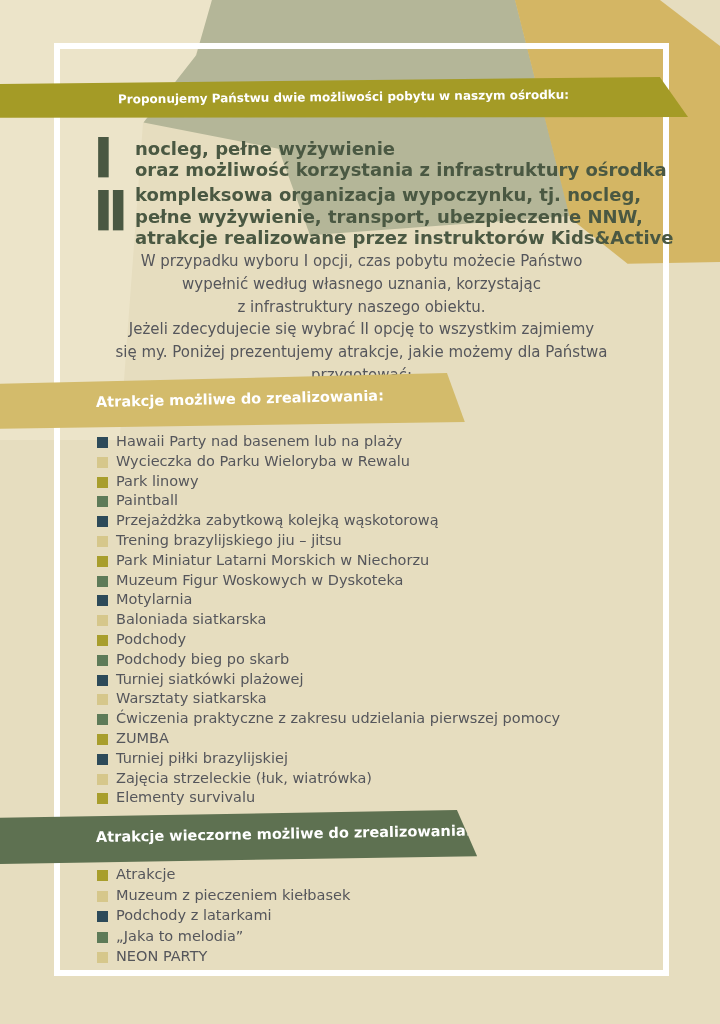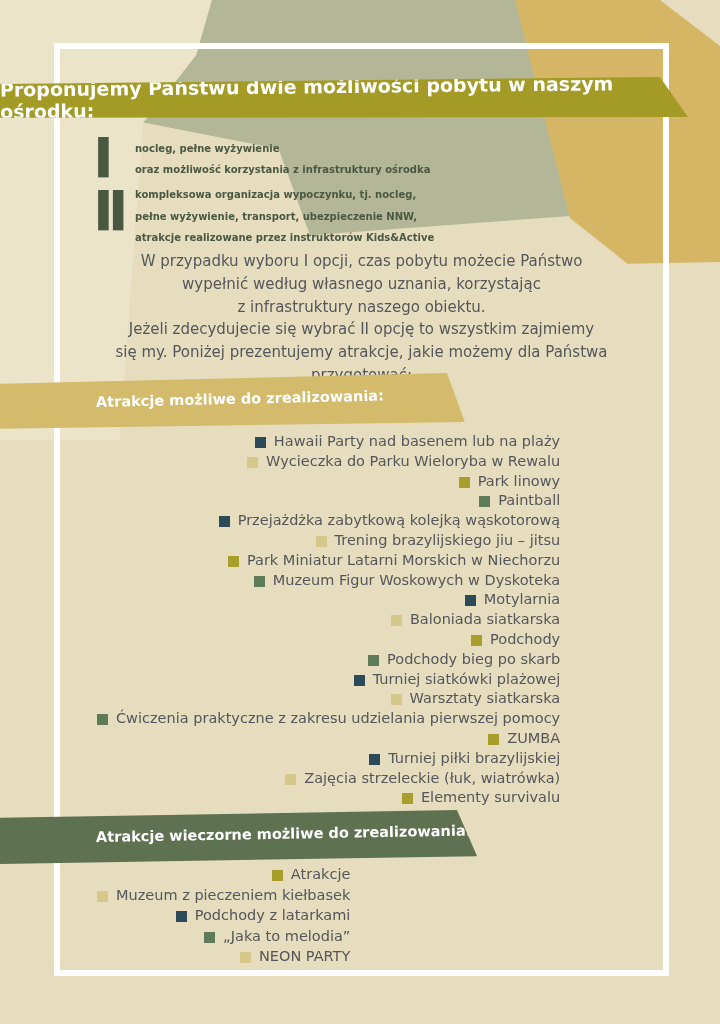--- a/index.html
+++ b/index.html
@@ -34,21 +34,21 @@
     position:absolute;left:54px;top:43px;width:615px;height:933px;
     border:6px solid var(--frame-color,#ffffff);
     box-sizing:border-box;
   }
   
   .banner{position:absolute;display:flex;align-items:center;color:var(--text-heading,#fff);font-weight:700;}
   .banner-top{
     left:0;top:76px;width:688px;height:44px;
     background:var(--banner-top,#a49b26);
     clip-path:polygon(0 18%,95.9% 2%,100% 93%,0 95%);
-    justify-content:center;font-size:19px;
+    justify-content:center;font-size:12px;
   }
   .banner-top .banner-label{transform:rotate(-0.6deg);padding-bottom:2px;}
   .banner-attr{
     left:0;top:373px;width:470px;height:57px;
     background:var(--banner-attractions,#d3bb6b);
     clip-path:polygon(0 19%,95.1% 0,98.9% 86%,0 98%);
     font-size:14.5px;
   }
   .banner-attr .banner-label{padding-left:96px;transform:rotate(-1.3deg);transform-origin:96px 50%;}
   .banner-eve{
@@ -62,39 +62,39 @@
   .option-numeral{
     position:absolute;left:93px;
     color:var(--text-option,#4a5842);
     font-weight:700;font-size:56px;line-height:56px;
   }
   .numeral-1{top:130px;}
   .numeral-2{top:183px;letter-spacing:-6px;}
   .option-text{
     position:absolute;left:135px;
     color:var(--text-option,#4a5842);
-    font-weight:700;font-size:10px;
+    font-weight:700;font-size:18px;
   }
   .option-text-1{top:139px;line-height:20.5px;}
   .option-text-2{top:184px;line-height:21.6px;}
   
   .intro-paragraph{
     position:absolute;left:54px;top:250px;width:615px;
     text-align:center;
     color:var(--text-body,#55565b);
     font-size:15px;line-height:22.8px;
   }
   
   .attr-list{
     position:absolute;left:97px;margin:0;padding:0;list-style:none;
     color:var(--text-body,#55565b);font-size:14.5px;
   }
   .list-main{top:433px;}
   .list-evening{top:866px;}
-  .attr-list li{display:flex;align-items:flex-start;justify-content:flex-end;}
+  .attr-list li{display:flex;align-items:flex-start;}
   .list-main li{height:19.8px;}
   .list-evening li{height:20.5px;}
   .bullet{
     flex:0 0 auto;width:11px;height:11px;margin:4px 8px 0 0;
     background:#555;
   }
   .item-label{white-space:nowrap;}
 </style>
 </head>
 <body>

